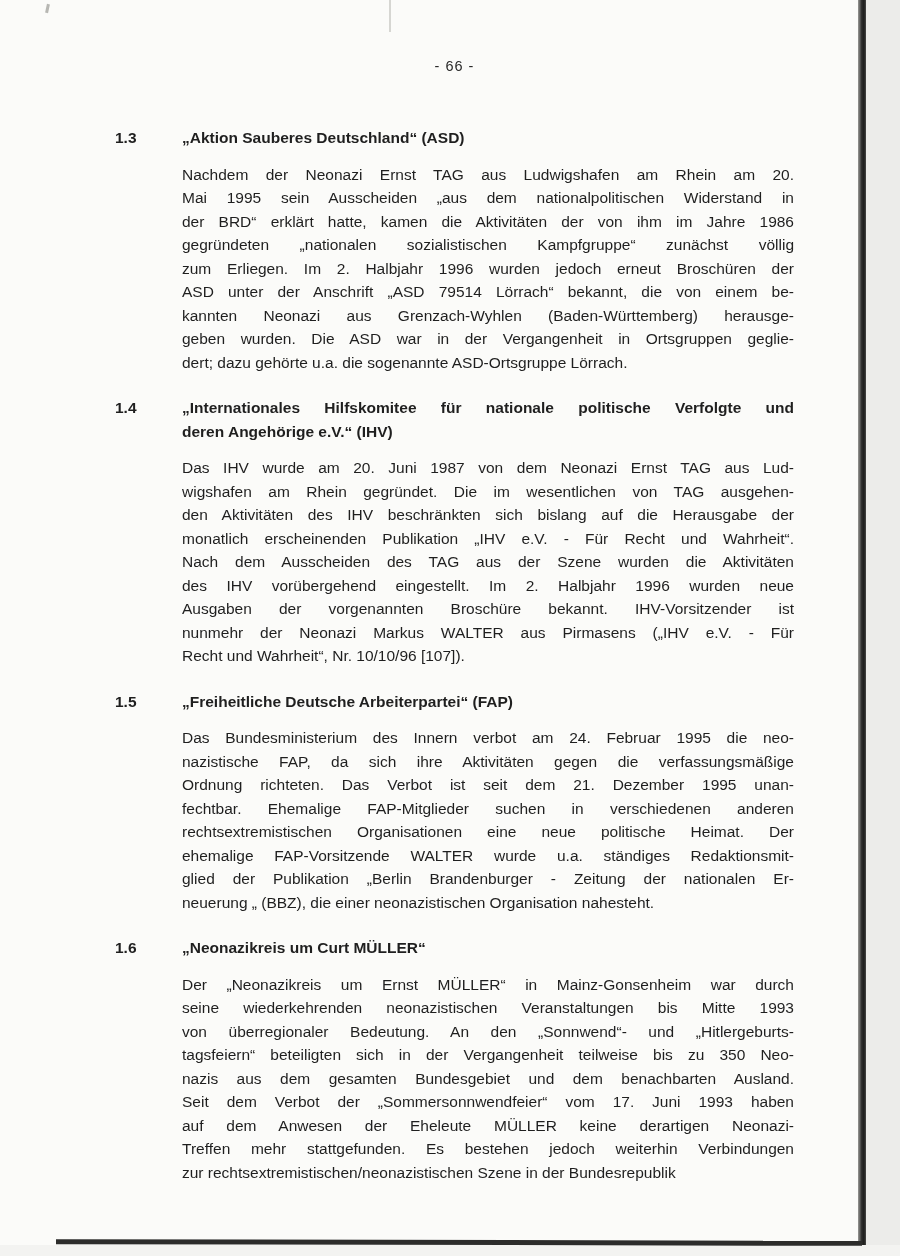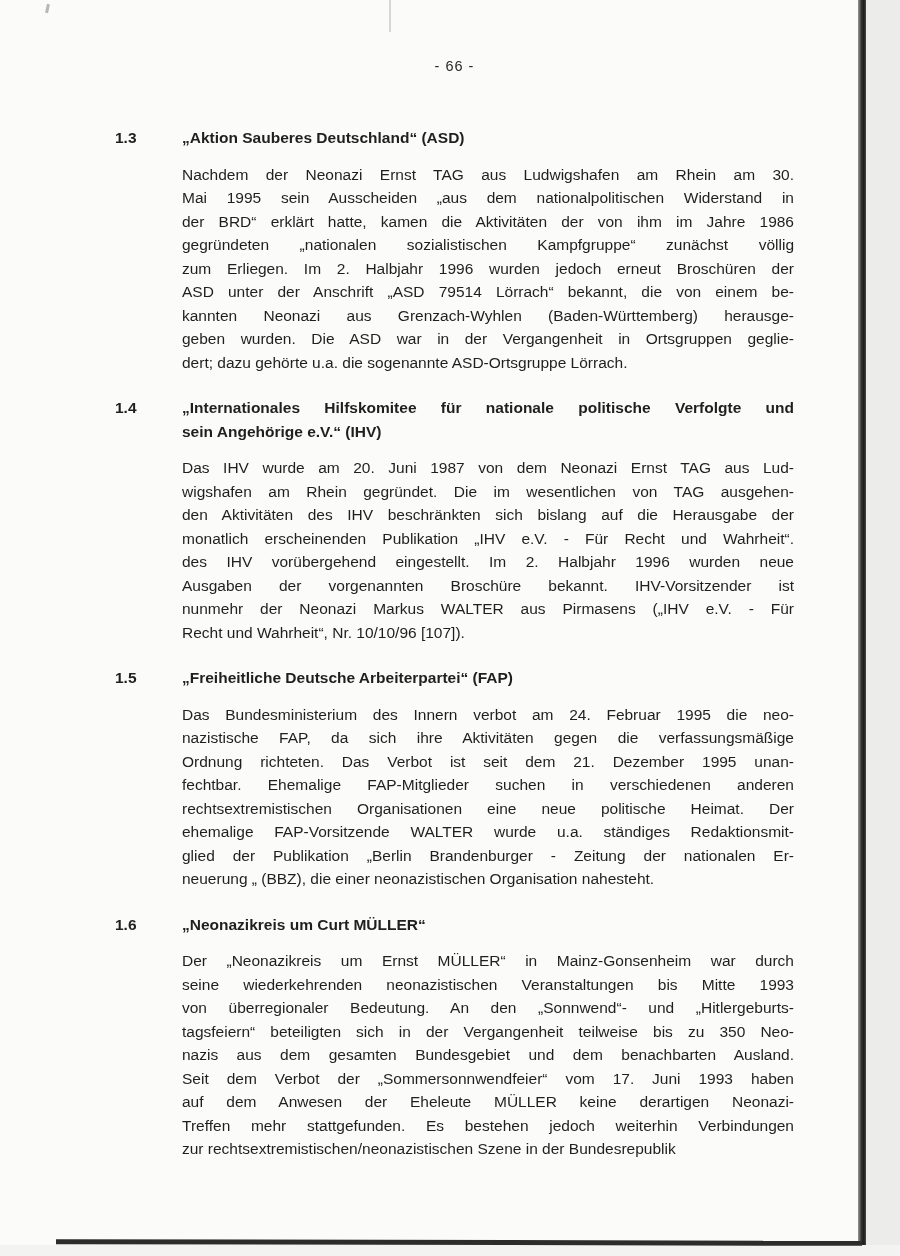--- a/index.html
+++ b/index.html
@@ -141,45 +141,46 @@
 
   <main class="content">
   <section class="section">
     <div class="sec-head">
       <span class="sec-num">1.3</span>
       <h2 class="sec-title">
             <div class="line title-line last">„Aktion Sauberes Deutschland“ (ASD)</div>
           </h2>
     </div>
     <div class="sec-body">
-          <div class="line body-line">Nachdem der Neonazi Ernst TAG aus Ludwigshafen am Rhein am 30.</div>
+          <div class="line body-line">Nachdem der Neonazi Ernst TAG aus Ludwigshafen am Rhein am 20.</div>
           <div class="line body-line">Mai 1995 sein Ausscheiden „aus dem nationalpolitischen Widerstand in</div>
           <div class="line body-line">der BRD“ erklärt hatte, kamen die Aktivitäten der von ihm im Jahre 1986</div>
           <div class="line body-line">gegründeten „nationalen sozialistischen Kampfgruppe“ zunächst völlig</div>
           <div class="line body-line">zum Erliegen. Im 2. Halbjahr 1996 wurden jedoch erneut Broschüren der</div>
           <div class="line body-line">ASD unter der Anschrift „ASD 79514 Lörrach“ bekannt, die von einem be-</div>
           <div class="line body-line">kannten Neonazi aus Grenzach-Wyhlen (Baden-Württemberg) herausge-</div>
           <div class="line body-line">geben wurden. Die ASD war in der Vergangenheit in Ortsgruppen geglie-</div>
           <div class="line body-line last">dert; dazu gehörte u.a. die sogenannte ASD-Ortsgruppe Lörrach.</div>
         </div>
   </section>
 
   <section class="section">
     <div class="sec-head">
       <span class="sec-num">1.4</span>
       <h2 class="sec-title">
             <div class="line title-line">„Internationales Hilfskomitee für nationale politische Verfolgte und</div>
-            <div class="line title-line last">sein Angehörige e.V.“ (IHV)</div>
+            <div class="line title-line last">deren Angehörige e.V.“ (IHV)</div>
           </h2>
     </div>
     <div class="sec-body">
           <div class="line body-line">Das IHV wurde am 20. Juni 1987 von dem Neonazi Ernst TAG aus Lud-</div>
           <div class="line body-line">wigshafen am Rhein gegründet. Die im wesentlichen von TAG ausgehen-</div>
           <div class="line body-line">den Aktivitäten des IHV beschränkten sich bislang auf die Herausgabe der</div>
           <div class="line body-line">monatlich erscheinenden Publikation „IHV e.V. - Für Recht und Wahrheit“.</div>
+          <div class="line body-line">Nach dem Ausscheiden des TAG aus der Szene wurden die Aktivitäten</div>
           <div class="line body-line">des IHV vorübergehend eingestellt. Im 2. Halbjahr 1996 wurden neue</div>
           <div class="line body-line">Ausgaben der vorgenannten Broschüre bekannt. IHV-Vorsitzender ist</div>
           <div class="line body-line">nunmehr der Neonazi Markus WALTER aus Pirmasens („IHV e.V. - Für</div>
           <div class="line body-line last">Recht und Wahrheit“, Nr. 10/10/96 [107]).</div>
         </div>
   </section>
 
   <section class="section">
     <div class="sec-head">
       <span class="sec-num">1.5</span>

